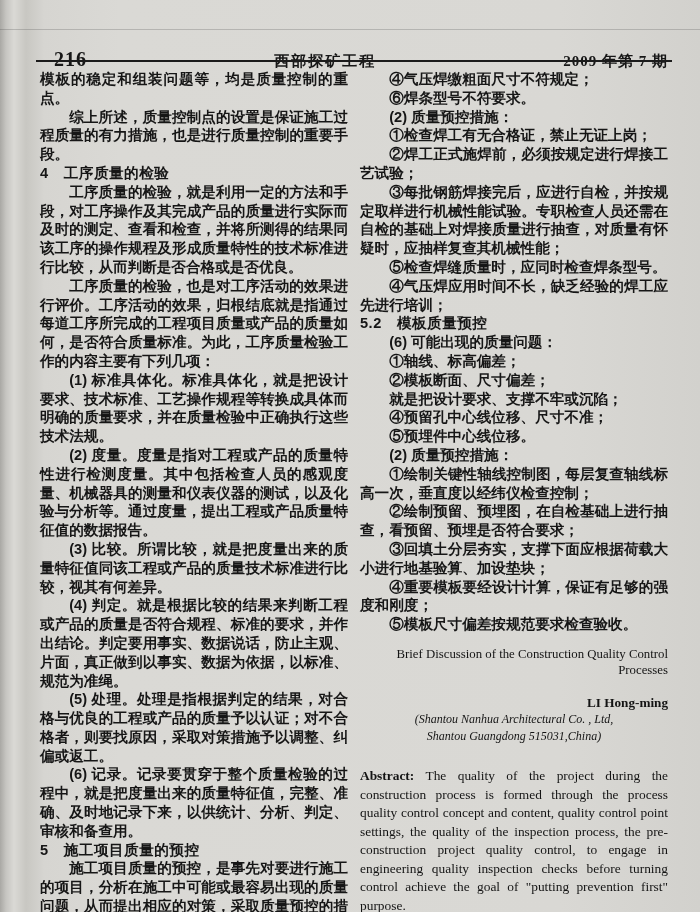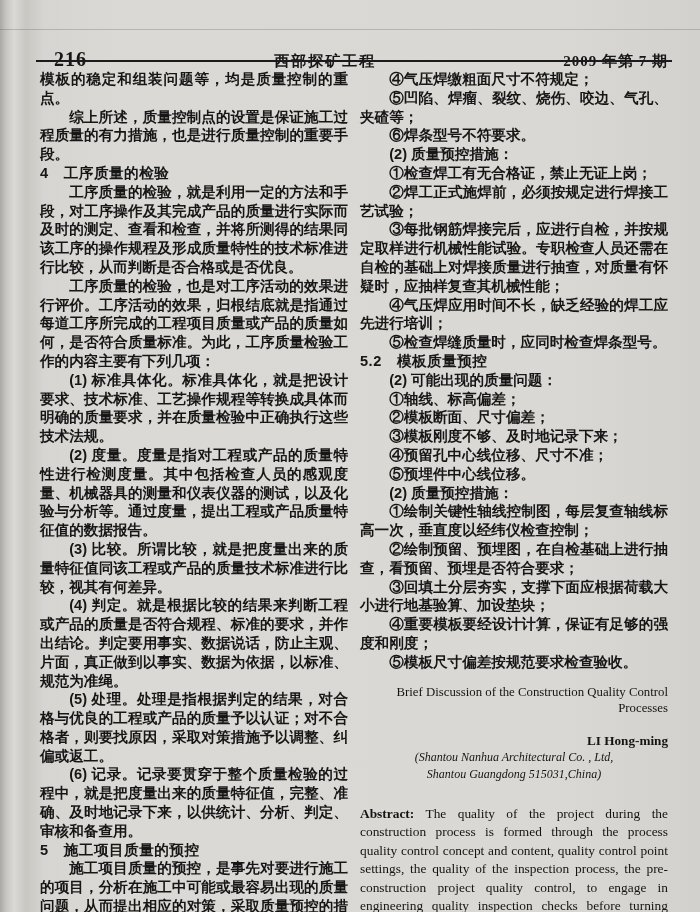--- a/index.html
+++ b/index.html
@@ -95,33 +95,32 @@
       <p class="para body">(5) 处理。处理是指根据判定的结果，对合格与优良的工程或产品的质量予以认证；对不合格者，则要找原因，采取对策措施予以调整、纠偏或返工。</p>
       <p class="para body">(6) 记录。记录要贯穿于整个质量检验的过程中，就是把度量出来的质量特征值，完整、准确、及时地记录下来，以供统计、分析、判定、审核和备查用。</p>
       <p class="para h1">5　施工项目质量的预控</p>
       <p class="para body">施工项目质量的预控，是事先对要进行施工的项目，分析在施工中可能或最容易出现的质量问题，从而提出相应的对策，采取质量预控的措施予以预防。现举例说明如下：</p>
     </div>
 
   <div class="col col-right" id="right-col">
 
     <div id="right-paras">
         <p class="para body">④气压焊缴粗面尺寸不符规定；</p>
-        <p class="para body">⑤凹陷、焊瘤、裂纹、烧伤、咬边、气孔、夹碴等；</p>
         <p class="para body">⑥焊条型号不符要求。</p>
         <p class="para body">(2) 质量预控措施：</p>
         <p class="para body">①检查焊工有无合格证，禁止无证上岗；</p>
         <p class="para body">②焊工正式施焊前，必须按规定进行焊接工艺试验；</p>
         <p class="para body">③每批钢筋焊接完后，应进行自检，并按规定取样进行机械性能试验。专职检查人员还需在自检的基础上对焊接质量进行抽查，对质量有怀疑时，应抽样复查其机械性能；</p>
+        <p class="para body">⑤检查焊缝质量时，应同时检查焊条型号。</p>
         <p class="para body">④气压焊应用时间不长，缺乏经验的焊工应先进行培训；</p>
-        <p class="para body">⑤检查焊缝质量时，应同时检查焊条型号。</p>
         <p class="para h2">5.2　模板质量预控</p>
-        <p class="para body">(2) 可能出现的质量问题：</p>
+        <p class="para body">(6) 可能出现的质量问题：</p>
         <p class="para body">①轴线、标高偏差；</p>
         <p class="para body">②模板断面、尺寸偏差；</p>
-        <p class="para body">③模板刚度不够、及时地记录下来；</p>
+        <p class="para body">就是把设计要求、支撑不牢或沉陷；</p>
         <p class="para body">④预留孔中心线位移、尺寸不准；</p>
         <p class="para body">⑤预埋件中心线位移。</p>
         <p class="para body">(2) 质量预控措施：</p>
         <p class="para body">①绘制关键性轴线控制图，每层复查轴线标高一次，垂直度以经纬仪检查控制；</p>
         <p class="para body">②绘制预留、预埋图，在自检基础上进行抽查，看预留、预埋是否符合要求；</p>
         <p class="para body">③回填土分层夯实，支撑下面应根据荷载大小进行地基验算、加设垫块；</p>
         <p class="para body">④重要模板要经设计计算，保证有足够的强度和刚度；</p>
         <p class="para body">⑤模板尺寸偏差按规范要求检查验收。</p>
       </div>
     <div class="en">

